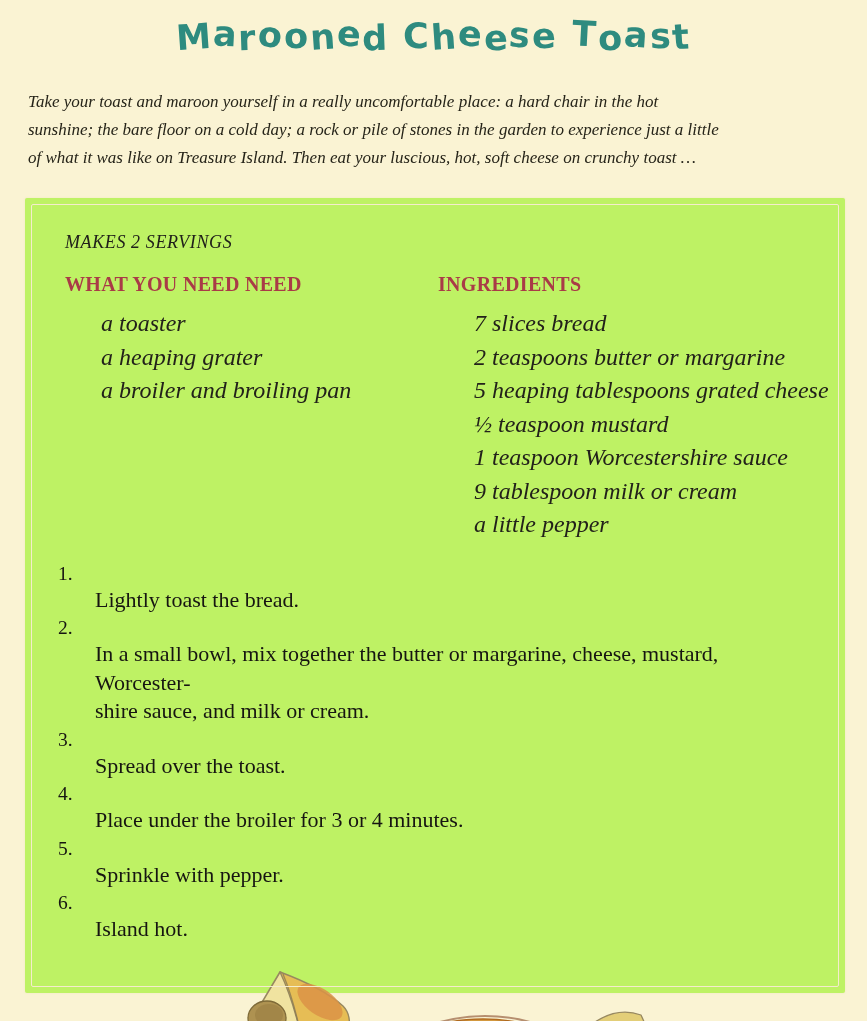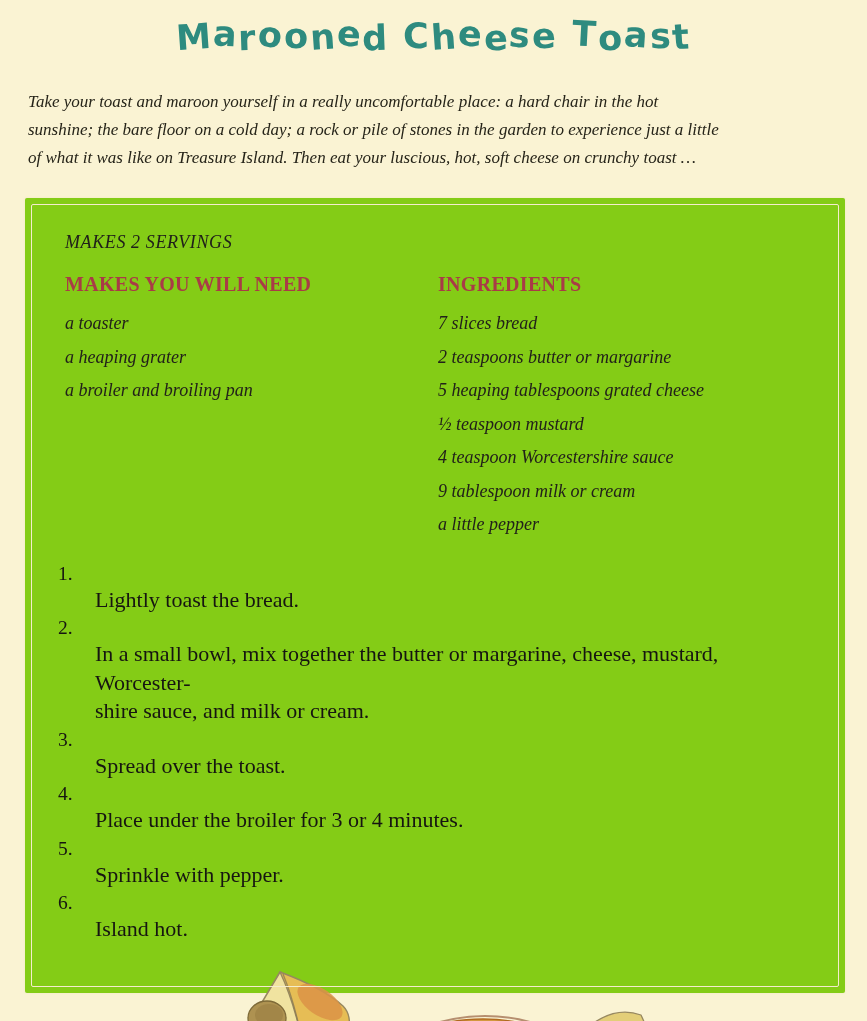--- a/index.html
+++ b/index.html
@@ -27,21 +27,21 @@
     font-style:italic;
     font-size:17px;
     line-height:28px;
     white-space:pre-line;
     color:#262419;
   }
   .card{
     position:absolute;
     left:25px;top:198px;
     width:820px;height:795px;
-    background:#84cc16;
+    background:#bef264;
     border-radius:2px;
     box-shadow:0 0 2px rgba(220,205,150,0.35);
   }
   .card::after{
     content:"";
     position:absolute;
     inset:6px;
     border:1px solid #F5ECCD;
     border-radius:2px;
     pointer-events:none;
@@ -62,23 +62,24 @@
   .col-heading{
     margin:0;
     font-size:20px;
     font-weight:bold;
     color:#A93B47;
     letter-spacing:0.3px;
   }
   .item-list{margin:11px 0 0 0;padding:0;list-style:none;}
   .item-list li{
     font-style:italic;
-    font-size:18px;
+    font-size:24px;
     line-height:33.5px;
     color:#22211a;
+    margin-left:36px;
   }
   .steps{
     margin:18px 0 0 33px;
   }
   .step-row{
     display:flex;
     align-items:flex-start;
   }
   .step-num{
     flex:0 0 37px;
@@ -107,35 +108,35 @@
 <div class="intro">Take your toast and maroon yourself in a really uncomfortable place: a hard chair in the hot
 sunshine; the bare floor on a cold day; a rock or pile of stones in the garden to experience just a little
 of what it was like on Treasure Island. Then eat your luscious, hot, soft cheese on crunchy toast …</div>
 
 <div class="card">
 
   <div class="servings">MAKES 2 SERVINGS</div>
 
   <div class="columns">
     <div class="col-left">
-      <h3 class="col-heading">MAKES YOU WILL NEED</h3>
+      <h3 class="col-heading">WHAT YOU NEED NEED</h3>
       <ul class="item-list">
         <li>a toaster</li>
         <li>a heaping grater</li>
         <li>a broiler and broiling pan</li>
       </ul>
     </div>
     <div class="col-right">
       <h3 class="col-heading">INGREDIENTS</h3>
       <ul class="item-list">
         <li>7 slices bread</li>
         <li>2 teaspoons butter or margarine</li>
         <li>5 heaping tablespoons grated cheese</li>
         <li>½ teaspoon mustard</li>
-        <li>4 teaspoon Worcestershire sauce</li>
+        <li>1 teaspoon Worcestershire sauce</li>
         <li>9 tablespoon milk or cream</li>
         <li>a little pepper</li>
       </ul>
     </div>
   </div>
 
   <div class="steps">
     <div class="step-row">
       <span class="step-num">1.</span>
       <span class="step-text">Lightly toast the bread.</span>

